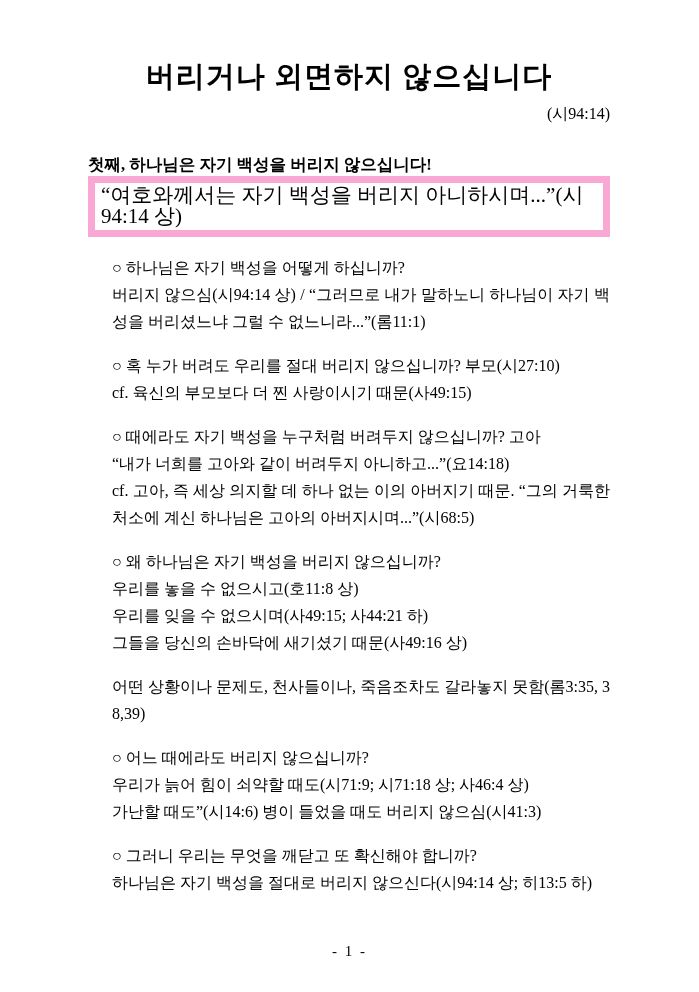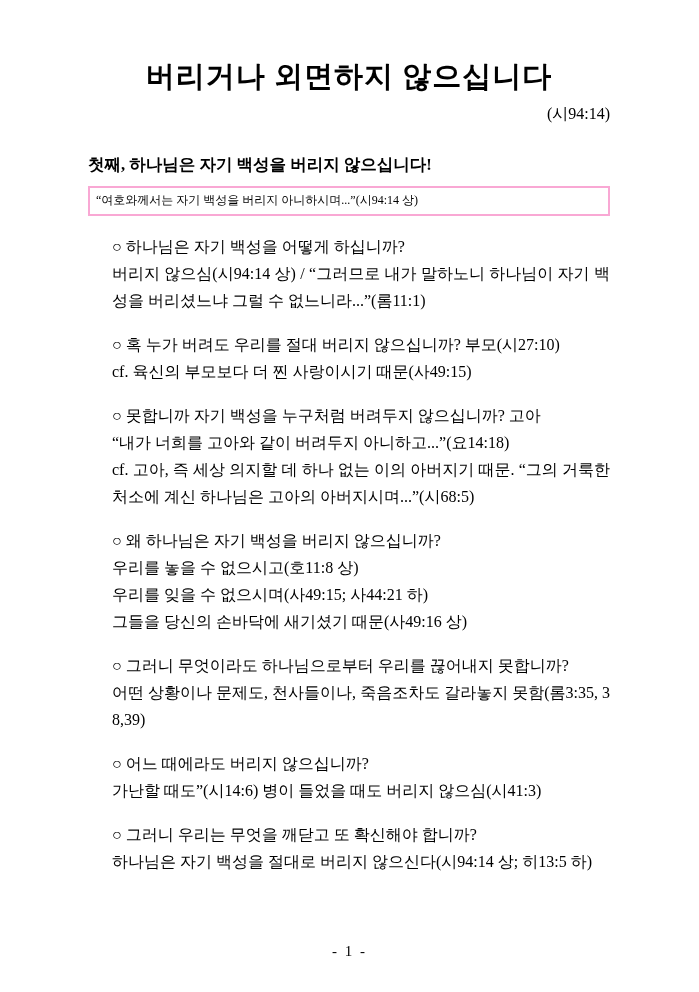--- a/index.html
+++ b/index.html
@@ -30,28 +30,27 @@
   .subtitle {
     text-align: right;
     font-size: 16px;
     line-height: 20px;
     margin-bottom: 30px;
   }
   .heading {
     font-weight: bold;
     font-size: 16.5px;
     line-height: 22px;
-    margin-bottom: 10px;
     word-break: keep-all;
   }
   .verse-box {
     box-sizing: border-box;
-    border: 2px solid #f9a8d4;
+    border: 7px solid #f9a8d4;
     padding: 2px 6px 3px 6px;
-    font-size: 12px;
+    font-size: 21px;
     line-height: 21px;
     margin-bottom: 4px;
   }
   .blocks {
     font-size: 16px;
   }
   .block {
     margin-top: 17px;
   }
   .line {
@@ -84,36 +83,36 @@
   <div class="blocks">
       <div class="block">
         <div class="line">○ 하나님은 자기 백성을 어떻게 하십니까?</div>
         <div class="line">버리지 않으심(시94:14 상) / “그러므로 내가 말하노니 하나님이 자기 백성을 버리셨느냐 그럴 수 없느니라...”(롬11:1)</div>
       </div>
       <div class="block">
         <div class="line">○ 혹 누가 버려도 우리를 절대 버리지 않으십니까? 부모(시27:10)</div>
         <div class="line">cf. 육신의 부모보다 더 찐 사랑이시기 때문(사49:15)</div>
       </div>
       <div class="block">
-        <div class="line">○ 못합니까 자기 백성을 누구처럼 버려두지 않으십니까? 고아</div>
+        <div class="line">○ 때에라도 자기 백성을 누구처럼 버려두지 않으십니까? 고아</div>
         <div class="line">“내가 너희를 고아와 같이 버려두지 아니하고...”(요14:18)</div>
         <div class="line">cf. 고아, 즉 세상 의지할 데 하나 없는 이의 아버지기 때문. “그의 거룩한 처소에 계신 하나님은 고아의 아버지시며...”(시68:5)</div>
       </div>
       <div class="block">
         <div class="line">○ 왜 하나님은 자기 백성을 버리지 않으십니까?</div>
         <div class="line">우리를 놓을 수 없으시고(호11:8 상)</div>
         <div class="line">우리를 잊을 수 없으시며(사49:15; 사44:21 하)</div>
         <div class="line">그들을 당신의 손바닥에 새기셨기 때문(사49:16 상)</div>
       </div>
       <div class="block">
-        <div class="line">○ 그러니 무엇이라도 하나님으로부터 우리를 끊어내지 못합니까?</div>
         <div class="line">어떤 상황이나 문제도, 천사들이나, 죽음조차도 갈라놓지 못함(롬3:35, 38,39)</div>
       </div>
       <div class="block">
         <div class="line">○ 어느 때에라도 버리지 않으십니까?</div>
+        <div class="line">우리가 늙어 힘이 쇠약할 때도(시71:9; 시71:18 상; 사46:4 상)</div>
         <div class="line">가난할 때도”(시14:6) 병이 들었을 때도 버리지 않으심(시41:3)</div>
       </div>
       <div class="block">
         <div class="line">○ 그러니 우리는 무엇을 깨닫고 또 확신해야 합니까?</div>
         <div class="line">하나님은 자기 백성을 절대로 버리지 않으신다(시94:14 상; 히13:5 하)</div>
       </div>
     </div>
   <div class="footer">- 1 -</div>
 </div>
 

